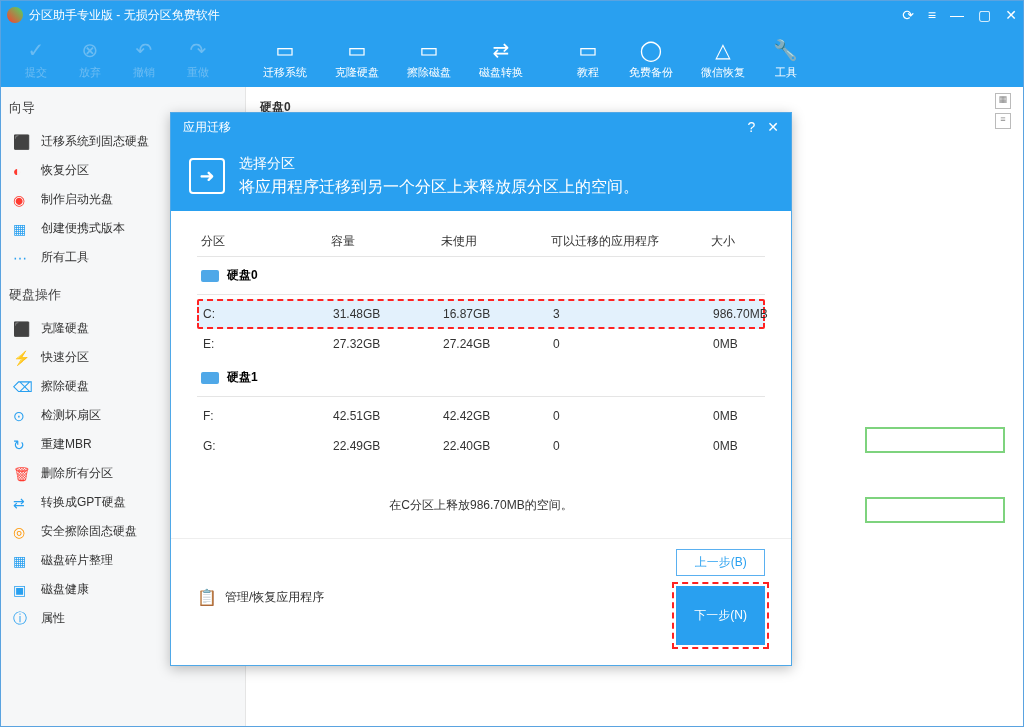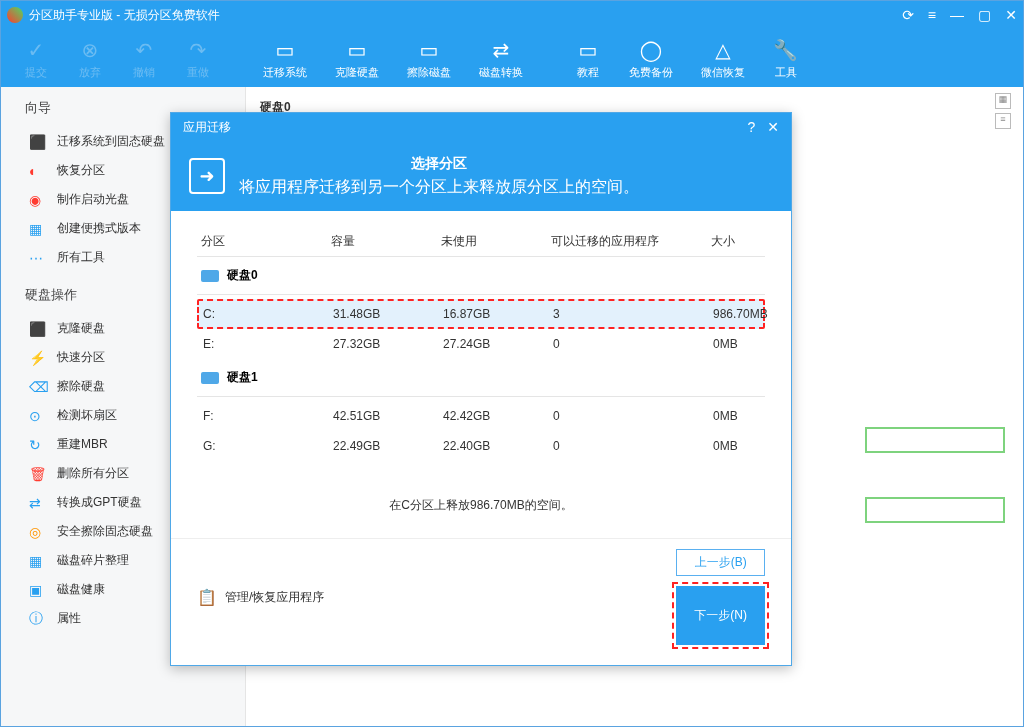--- a/index.html
+++ b/index.html
@@ -15,21 +15,21 @@
 
 .toolbar { height: 58px; background: #29a0f0; display: flex; align-items: center; padding: 0 10px; gap: 4px; }
 .tool-btn { display: flex; flex-direction: column; align-items: center; color: #a2d9ff; font-size: 11px; cursor: pointer; padding: 4px 12px; }
 .tool-btn.disabled { color: #88c8f4; opacity: 0.7; }
 .tool-btn .icon { width: 26px; height: 26px; display: flex; align-items: center; justify-content: center; font-size: 20px; margin-bottom: 2px; }
 .tool-btn.white { color: #fff; }
 .spacer { width: 20px; }
 
 
 .main { display: flex; height: calc(100% - 86px); }
-.sidebar { width: 245px; background: #f6f7f8; padding: 12px 24px; overflow-y: auto; border-right: 1px solid #e5e5e5; }
+.sidebar { width: 245px; background: #f6f7f8; padding: 12px 8px; overflow-y: auto; border-right: 1px solid #e5e5e5; }
 .sidebar-section { margin-bottom: 14px; }
 .sidebar-header { color: #444; font-size: 13px; margin-bottom: 10px; font-weight: normal; }
 .sidebar-item { display: flex; align-items: center; padding: 6px 4px; font-size: 12px; color: #333; cursor: pointer; }
 .sidebar-item .icon { width: 18px; height: 14px; margin-right: 10px; color: #29a0f0; font-size: 14px; display:flex; align-items:center; }
 .sidebar-item .icon.orange { color: #ff9500; }
 .sidebar-item .icon.red { color: #ff3b30; }
 .sidebar-item .icon.blue { color: #29a0f0; }
 
 .content { flex: 1; padding: 8px 10px; background: #fff; position: relative; }
 .disk-label { font-size: 12px; font-weight: bold; color: #333; padding: 4px; }
@@ -38,21 +38,21 @@
 .view-icons { position: absolute; right: 12px; top: 6px; display: flex; flex-direction: column; gap: 4px; }
 .view-icons span { width: 16px; height: 16px; border: 1px solid #bbb; display: block; font-size: 9px; text-align:center; color:#888; }
 
 
 .dialog-overlay { position: absolute; left: 170px; top: 112px; width: 622px; background: #fff; border: 1px solid #4fa8e8; box-shadow: 0 3px 12px rgba(0,0,0,0.25); }
 .dialog-title { height: 28px; background: #29a0f0; color: #fff; display: flex; align-items: center; padding: 0 12px; font-size: 12px; }
 .dialog-title .t { flex: 1; }
 .dialog-title span.btn { cursor: pointer; margin-left: 12px; font-size: 14px; }
 .dialog-banner { height: 70px; background: #29a0f0; display: flex; align-items: center; padding: 0 18px; color: #fff; }
 .dialog-banner .big-icon { width: 36px; height: 36px; border: 2px solid #fff; border-radius: 4px; display: flex; align-items: center; justify-content: center; margin-right: 14px; font-size: 18px; }
-.dialog-banner .text .h { font-size: 14px; font-weight: bold; margin-bottom: 4px; text-align: center; }
+.dialog-banner .text .h { font-size: 14px; font-weight: normal; margin-bottom: 4px; }
 .dialog-banner .text .s { font-size: 16px; }
 
 .dialog-body { padding: 16px 26px 10px 26px; }
 .tbl-header { display: grid; grid-template-columns: 130px 110px 110px 160px 100px; font-size: 12px; color: #333; padding: 6px 4px; border-bottom: 1px solid #e5e5e5; }
 .disk-head { display: flex; align-items: center; font-size: 12px; font-weight: bold; padding: 10px 4px 6px 4px; }
 .disk-head .di { width: 18px; height: 12px; background: #4fa8e8; margin-right: 8px; border-radius: 2px; }
 .row { display: grid; grid-template-columns: 130px 110px 110px 160px 100px; font-size: 12px; color: #333; padding: 6px 4px; }
 .row.selected { background: #e3f1fc; border: 2px dashed #ff2222; border-radius: 2px; }
 .row:not(.selected) { border: 2px dashed transparent; }
 .hr { height: 1px; background: #e5e5e5; margin: 4px 0; }

